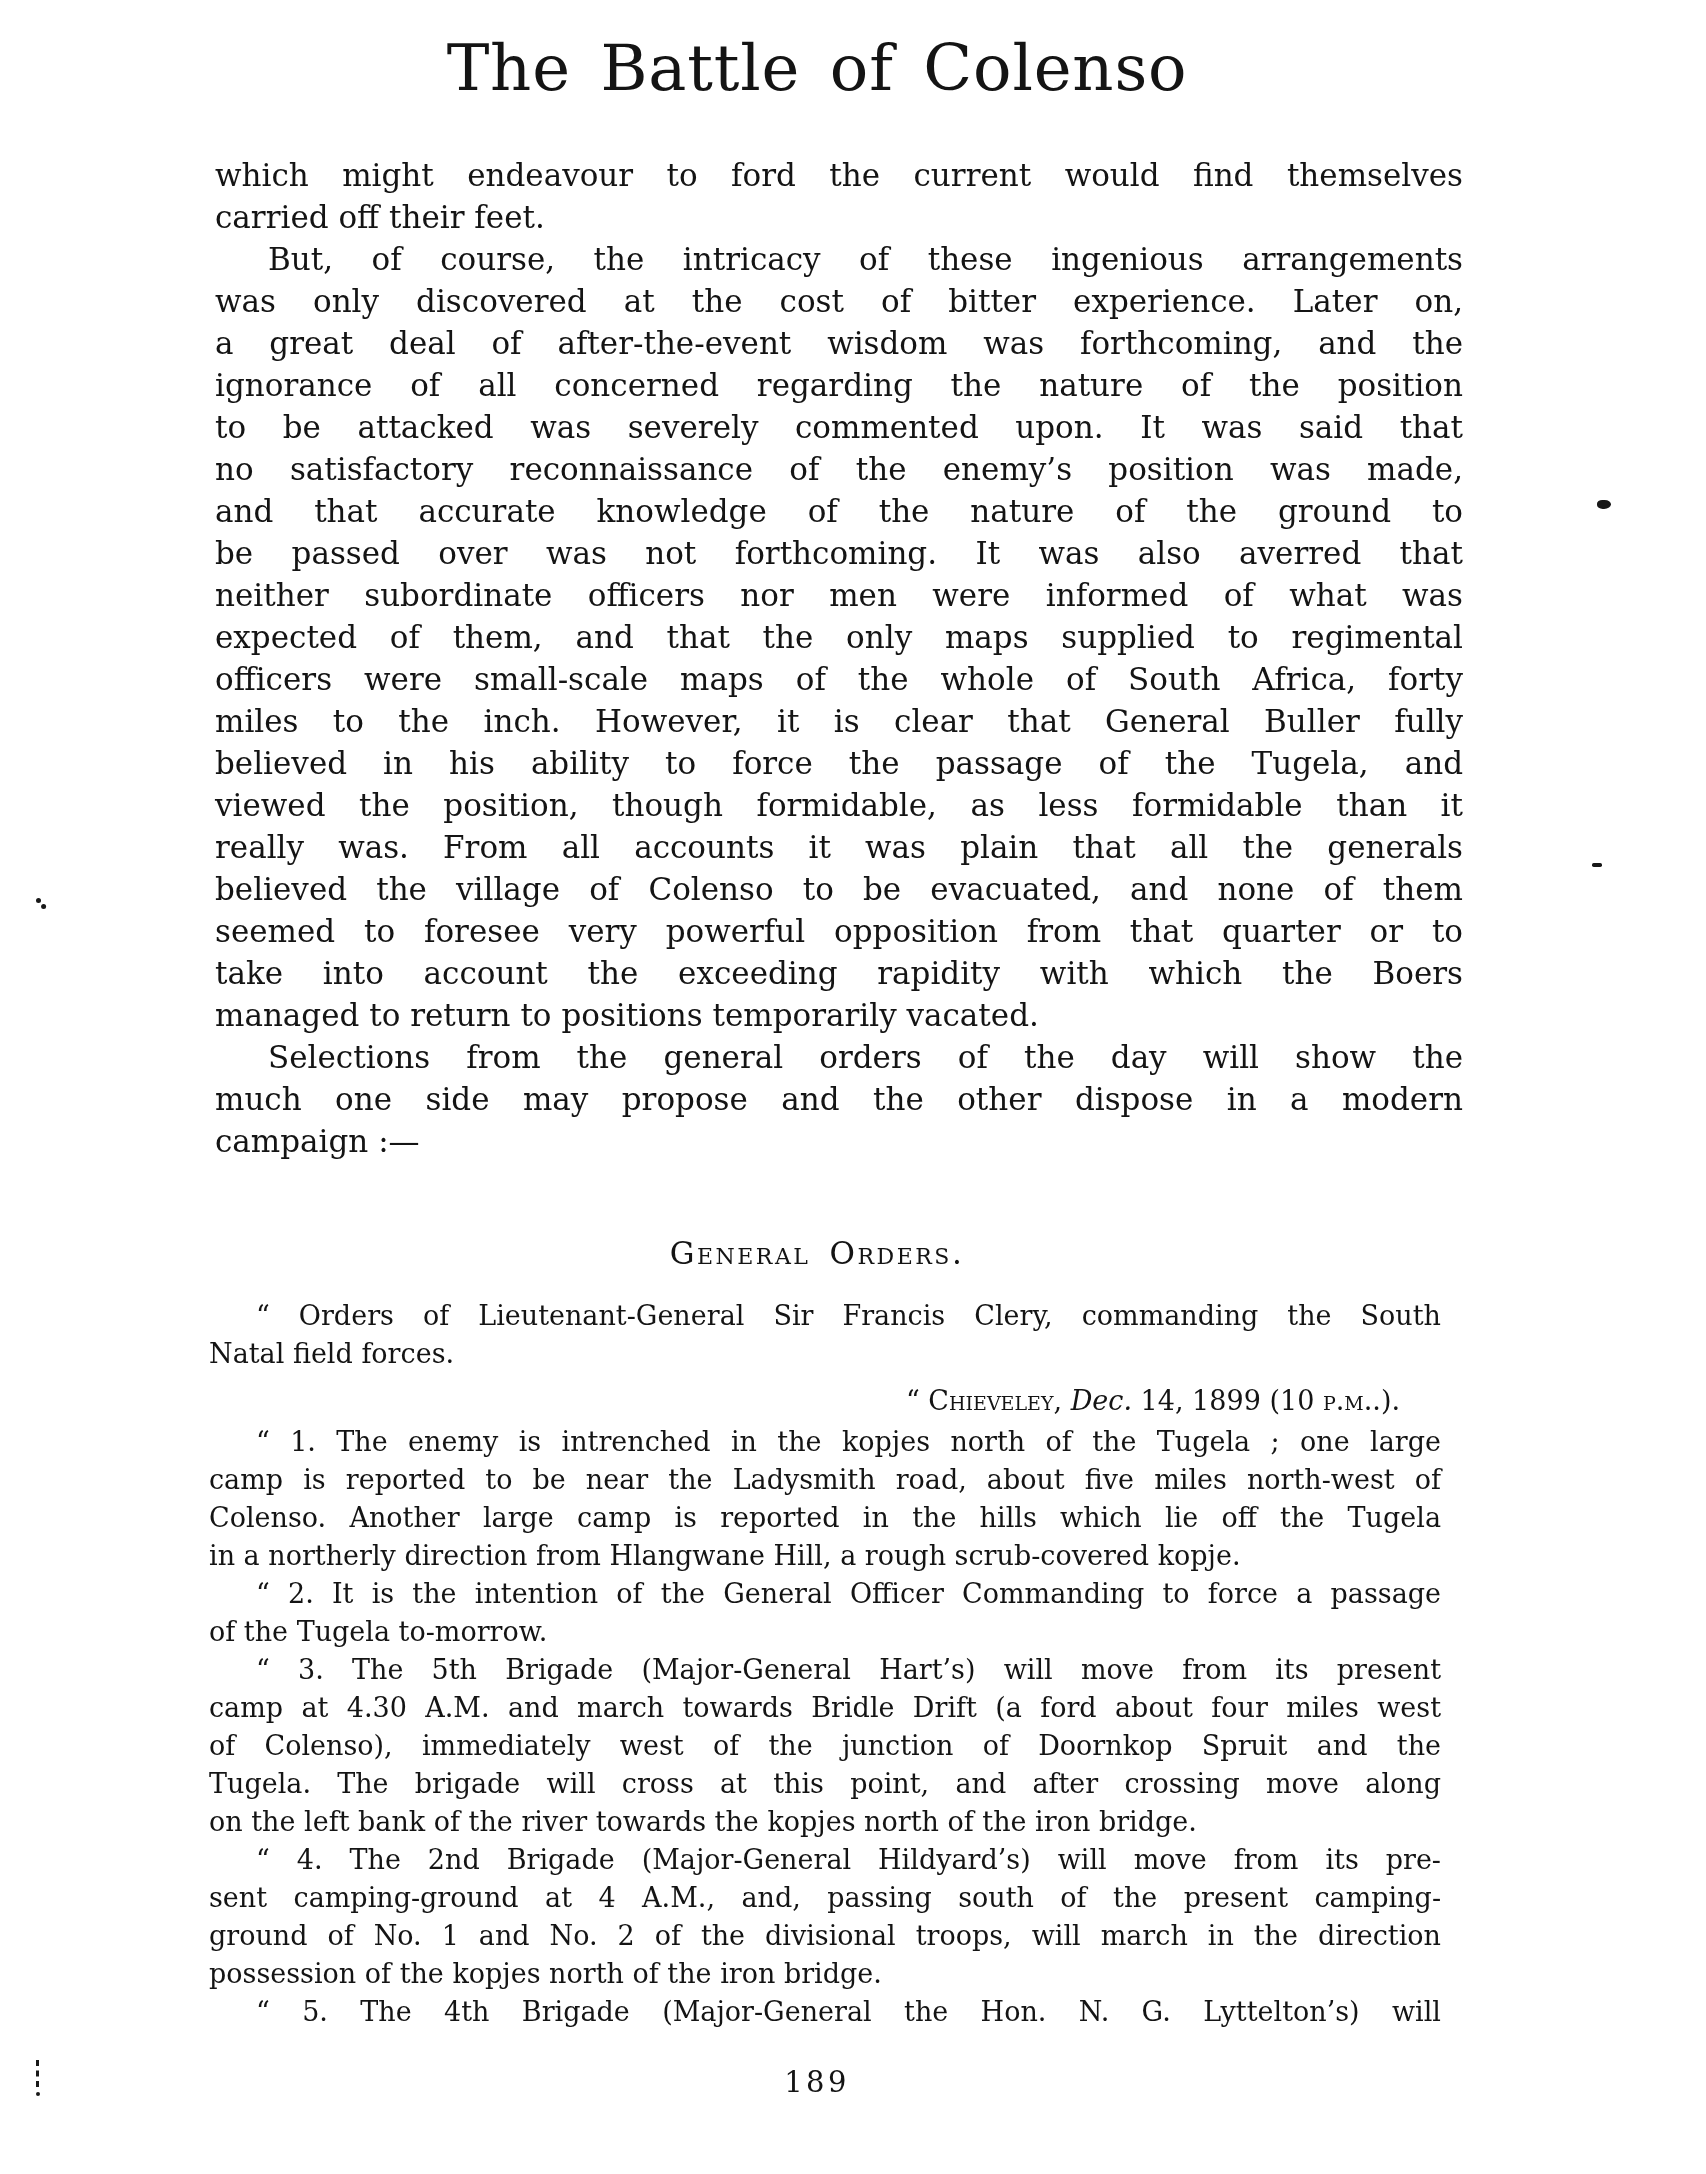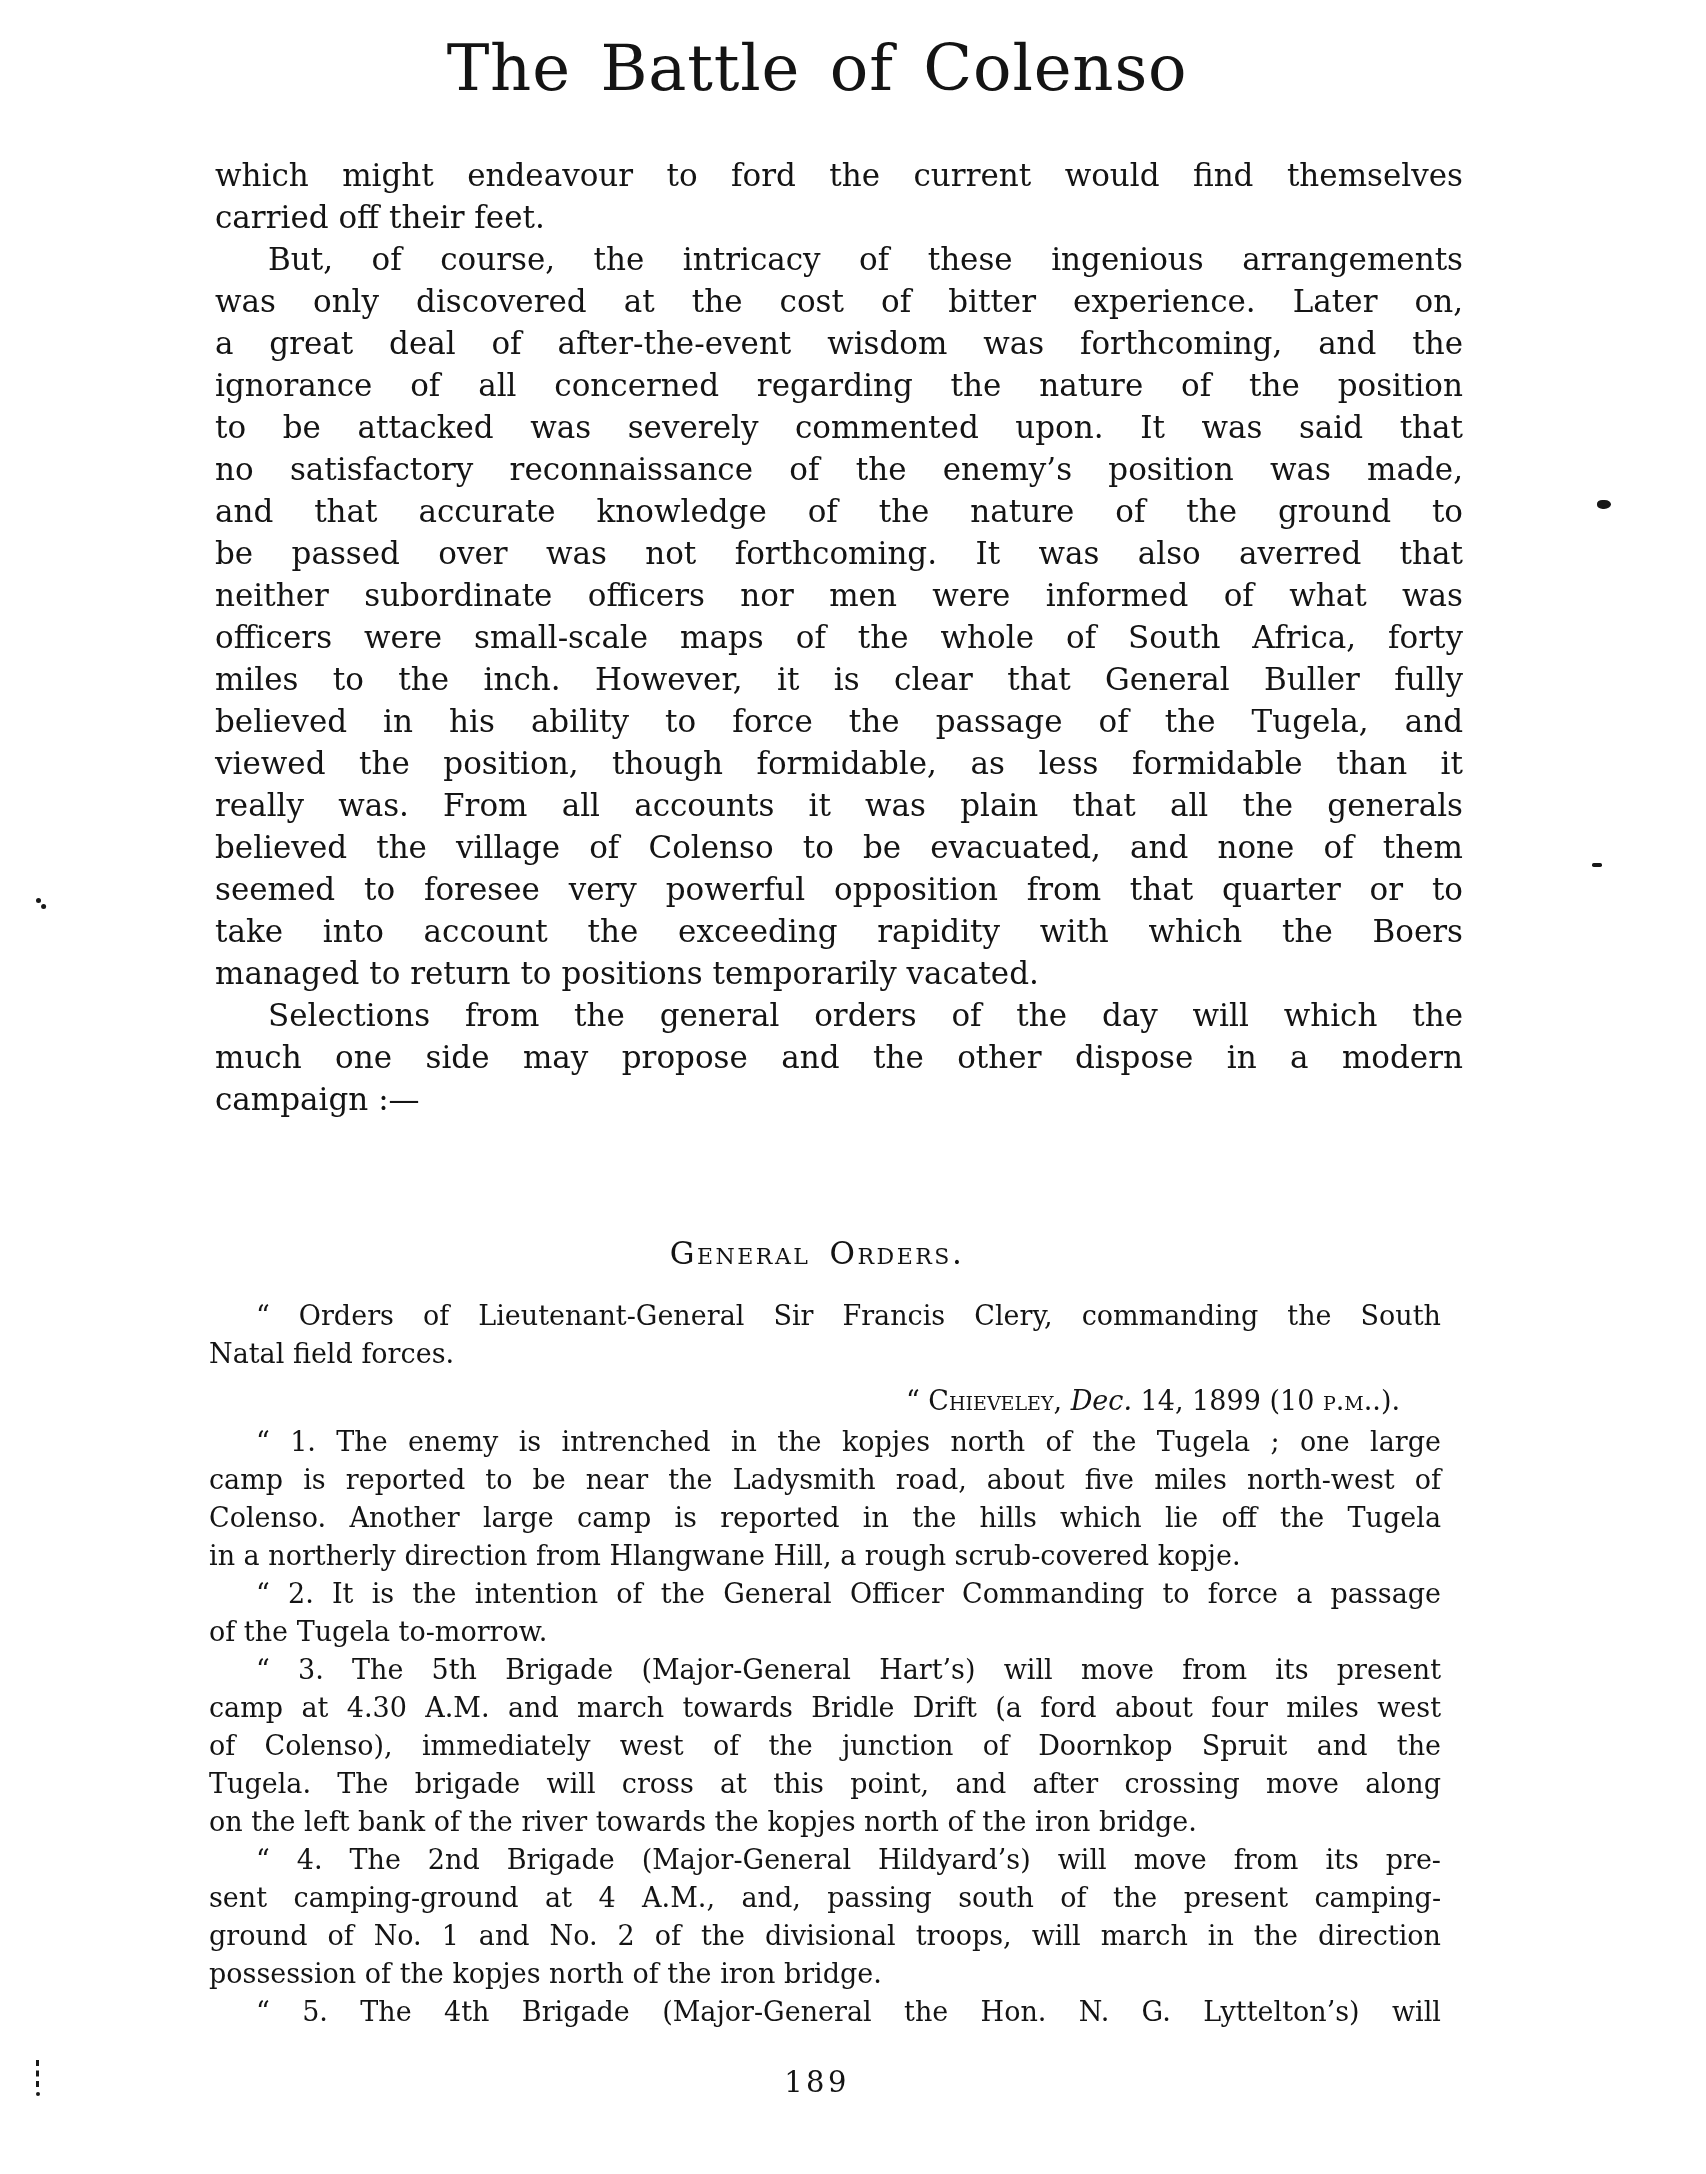--- a/index.html
+++ b/index.html
@@ -84,32 +84,33 @@
       <div>
         <div class="line indent">But, of course, the intricacy of these ingenious arrangements</div>
         <div class="line">was only discovered at the cost of bitter experience.  Later on,</div>
         <div class="line">a great deal of after-the-event wisdom was forthcoming, and the</div>
         <div class="line">ignorance of all concerned regarding the nature of the position</div>
         <div class="line">to be attacked was severely commented upon.  It was said that</div>
         <div class="line">no satisfactory reconnaissance of the enemy’s position was made,</div>
         <div class="line">and that accurate knowledge of the nature of the ground to</div>
         <div class="line">be passed over was not forthcoming.  It was also averred that</div>
         <div class="line">neither subordinate officers nor men were informed of what was</div>
+        <div class="line">expected of them, and that the only maps supplied to regimental</div>
         <div class="line">officers were small-scale maps of the whole of South Africa, forty</div>
         <div class="line">miles to the inch.  However, it is clear that General Buller fully</div>
         <div class="line">believed in his ability to force the passage of the Tugela, and</div>
         <div class="line">viewed the position, though formidable, as less formidable than it</div>
         <div class="line">really was.  From all accounts it was plain that all the generals</div>
         <div class="line">believed the village of Colenso to be evacuated, and none of them</div>
         <div class="line">seemed to foresee very powerful opposition from that quarter or to</div>
         <div class="line">take into account the exceeding rapidity with which the Boers</div>
         <div class="line last">managed to return to positions temporarily vacated.</div>
       </div>
       <div>
-        <div class="line indent">Selections from the general orders of the day will which the</div>
+        <div class="line indent">Selections from the general orders of the day will show the</div>
         <div class="line">much one side may propose and the other dispose in a modern</div>
         <div class="line last">campaign :—</div>
       </div>
     </div>
 
   <div class="orders-heading">General Orders.</div>
 
   <div class="orders-block">
     <div>
         <div>

